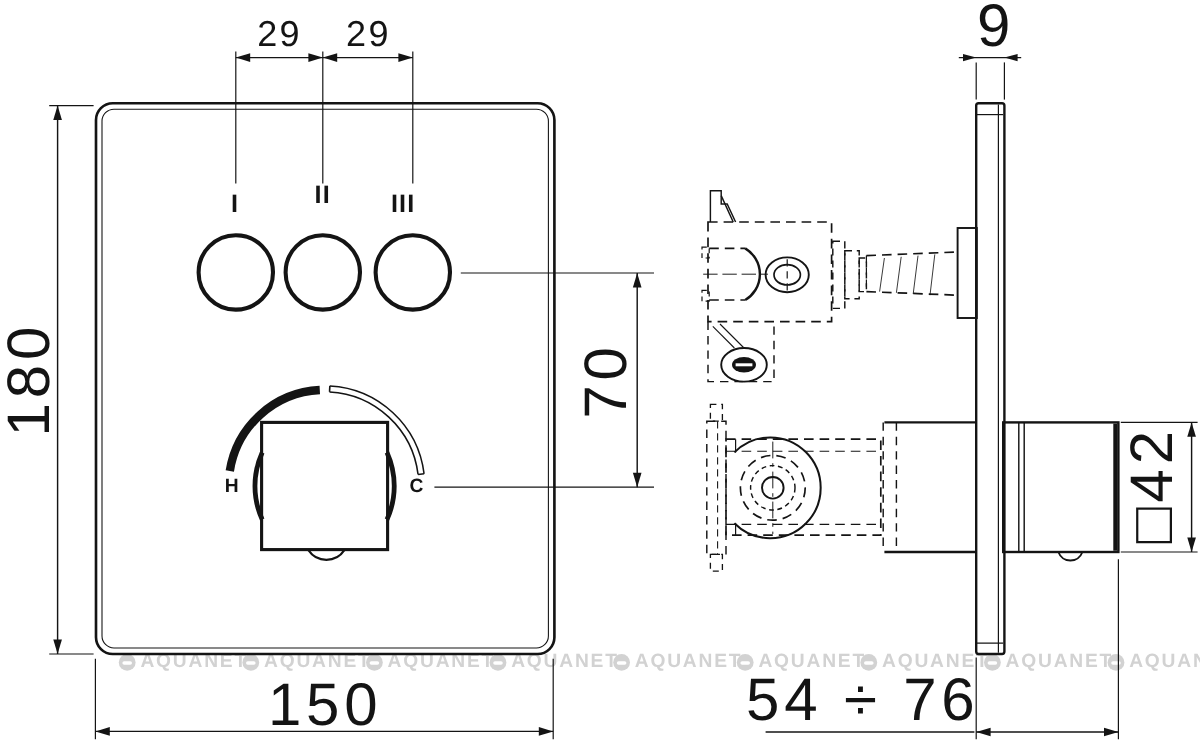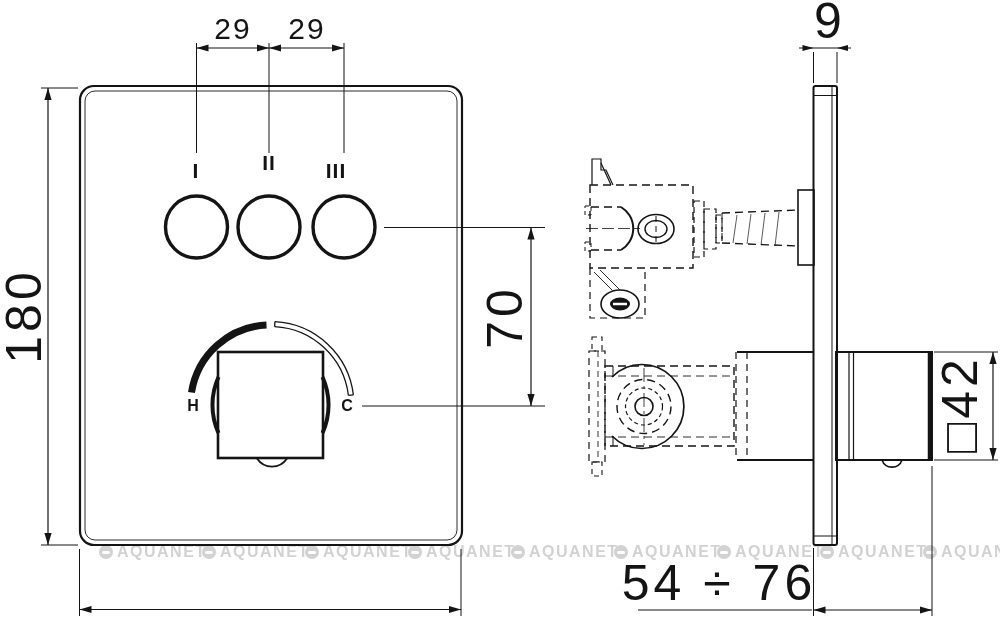--- a/index.html
+++ b/index.html
@@ -219,20 +219,21 @@
         <path d="M932,466 V616"></path>
         <path d="M638,610 H812" stroke-width="1.2"></path>
         <line x1="813.5" y1="610" x2="932" y2="610" stroke-width="1.2" marker-start="url(#arr)" marker-end="url(#arr)"></line>
       </g>
     </g>
   </svg>
 
   <span class="t dim-sm" style="left:233px;top:29px">29</span>
   <span class="t dim-sm" style="left:307px;top:29px">29</span>
   <span class="t dim rot" style="left:24px;top:316px">180</span>
+  <span class="t dim" style="left:271px;top:587px">150</span>
   <span class="t dim rot" style="left:505px;top:317px">70</span>
   <span class="t dim" style="left:830px;top:21px">9</span>
   <span class="t dim rot" style="left:960px;top:404px">□42</span>
   <span class="t dim" style="left:719px;top:583px">54 ÷ 76</span>
 
   <span class="t blabel" style="left:196px;top:171px">I</span>
   <span class="t blabel" style="left:269px;top:163px">II</span>
   <span class="t blabel" style="left:336px;top:171px">III</span>
   <span class="t hc" style="left:193px;top:406px">H</span>
   <span class="t hc" style="left:347px;top:406px">C</span>

